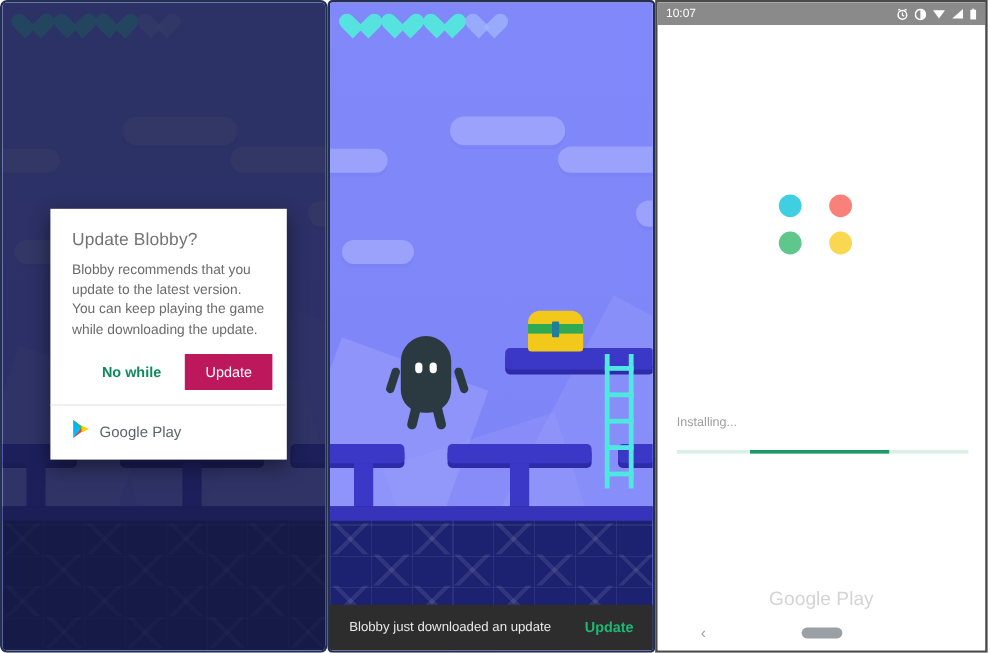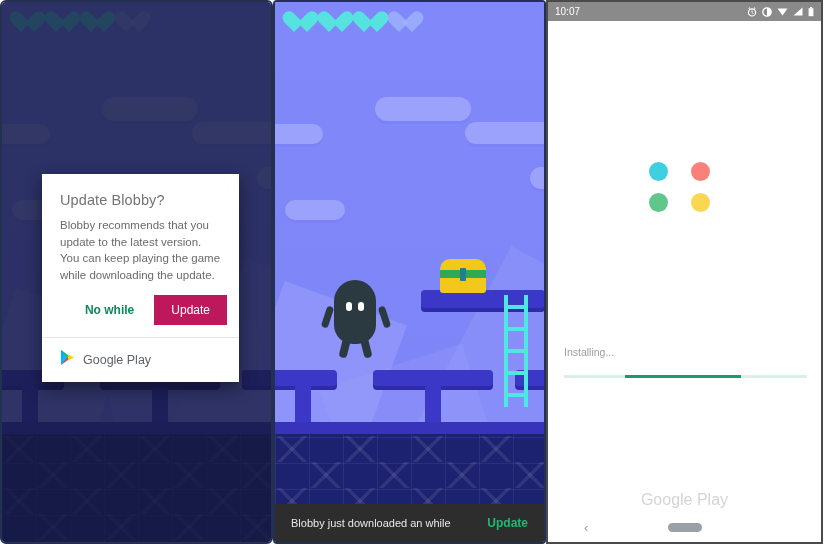--- a/index.html
+++ b/index.html
@@ -259,21 +259,21 @@
       </div>
 
       <div class="hearts">
         <div class="heart"></div>
         <div class="heart"></div>
         <div class="heart"></div>
         <div class="heart dim"></div>
       </div>
 
       <div class="snackbar">
-        <span class="snack-text">Blobby just downloaded an while</span>
+        <span class="snack-text">Blobby just downloaded an update</span>
         <span class="snack-action">Update</span>
       </div>
     </div>
   </div>
 
   <div class="panel panel-right">
     <div class="statusbar">
       <span>10:07</span>
       <span class="status-icons">
         <svg width="10" height="10" viewBox="0 0 10 10">

